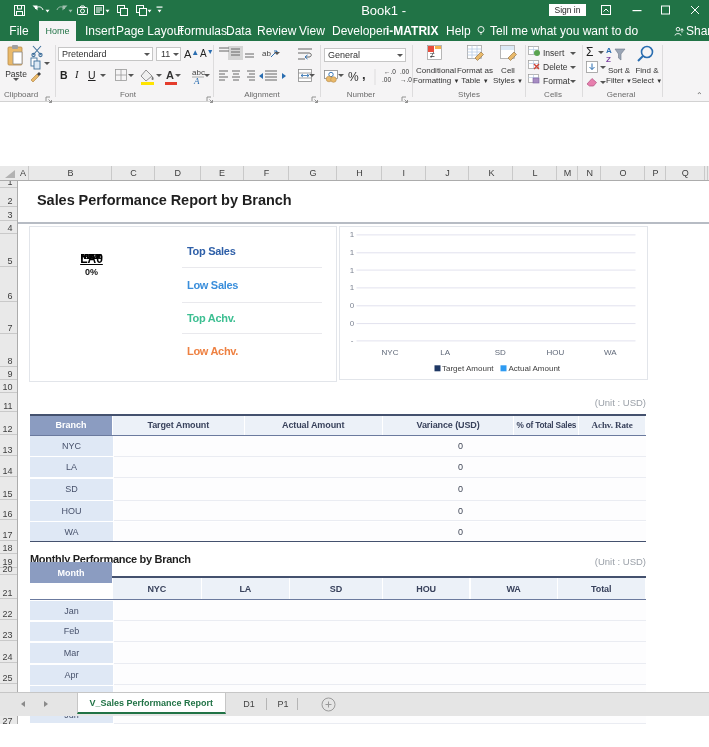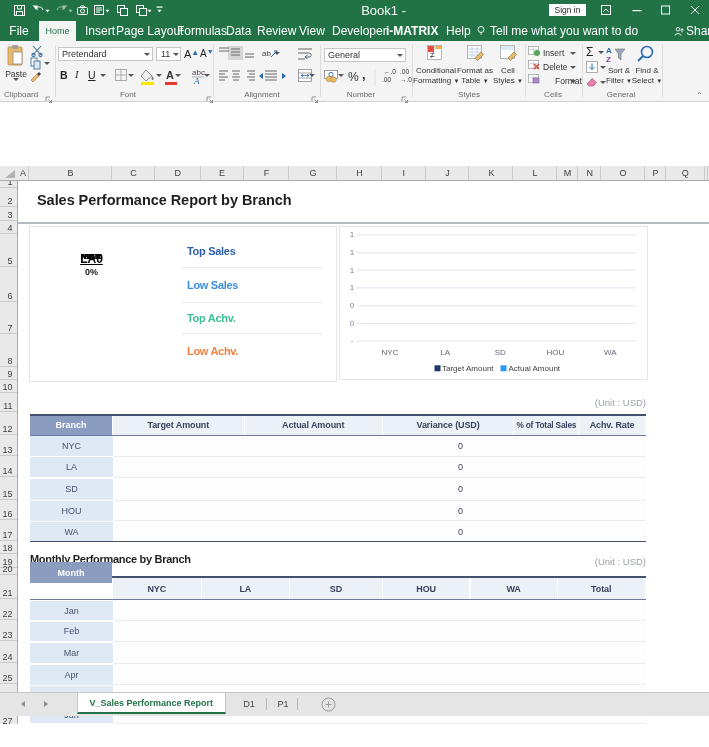--- a/index.html
+++ b/index.html
@@ -318,21 +318,21 @@
         <path d="M7 5 l5 5 M12 5 l-5 5" stroke="#d04437" stroke-width="1.4"></path>
       </g>
       <g transform="translate(0,28)">
         <rect x="1.5" y="1.5" width="10" height="8" fill="#fff" stroke="#999" stroke-width="0.7"></rect>
         <path d="M1.5 4.5 h10 M6.5 1.5 v8" stroke="#b8cce4" stroke-width="0.7"></path>
         <rect x="6" y="5" width="6" height="5" fill="#a78dc2" stroke="#7a5ea0" stroke-width="0.6"></rect>
       </g>
     </svg>
     <div class="rtext" style="left:543px;top:7px;">Insert</div>
     <div class="rtext" style="left:543px;top:21px;">Delete</div>
-    <div class="rtext" style="left:555px;top:35px;">Format</div>
+    <div class="rtext" style="left:543px;top:35px;">Format</div>
     <div class="dd" style="left:570px;top:11px;"></div>
     <div class="dd" style="left:570px;top:25px;"></div>
     <div class="dd" style="left:570px;top:39px;"></div>
 
     <div class="rtext" style="left:586px;top:4px;font-size:12px;color:#222;">Σ</div>
     <div class="dd" style="left:598px;top:10px;"></div>
     <svg width="12" height="12" style="position:absolute;left:586px;top:20px;">
         <rect x="0.5" y="0.5" width="11" height="11" fill="#fff" stroke="#999" stroke-width="0.8"></rect>
         <path d="M6 2.5 v6 M3.5 6 l2.5 2.5 2.5 -2.5" stroke="#2a6db0" fill="none" stroke-width="1"></path>
       </svg>
@@ -470,21 +470,21 @@
 
     <div class="abs" id="t1">
     <div class="abs" style="left:12px;top:233px;width:615.9px;height:1.6px;background:#44516e;"></div>
     <div class="th-dark" style="left:12px;top:234.6px;width:82px;height:19.4px;">Branch</div>
     <div class="th-light" style="left:95px;top:234.6px;width:130.6px;height:19.4px;">Target Amount</div>
     <div class="th-light" style="left:226.6px;top:234.6px;width:137.2px;height:19.4px;">Actual Amount</div>
     <div class="th-light" style="left:364.8px;top:234.6px;width:130.6px;height:19.4px;">Variance (USD)</div>
     <div class="th-light" style="left:496.4px;top:234.6px;width:63.9px;height:19.4px;">
           <span style="font-size:8.3px;letter-spacing:-0.2px;">% of Total Sales</span>
         </div>
-    <div class="th-light" style="left:561.3px;top:234.6px;width:65.6px;height:19px;">Achv. Rate</div>
+    <div class="th-light" style="left:561.3px;top:234.6px;width:65.6px;height:19px;font-family:Liberation Serif, serif;">Achv. Rate</div>
     <div class="abs" style="left:12px;top:254px;width:615.9px;height:0.8px;background:#6b7a9e;"></div>
     <div class="td-r" style="left:96px;top:254.5px;width:531.9px;height:21.1px;"></div>
     <div class="td-b" style="left:12px;top:255.3px;width:83px;height:19.5px;">NYC</div>
     <div class="abs" style="left:402.5px;top:254.5px;width:80px;height:21.1px;display:flex;align-items:center;justify-content:center;font-size:9px;color:#3f4656;">0</div>
     <div class="td-r" style="left:96px;top:275.6px;width:531.9px;height:21.1px;"></div>
     <div class="td-b" style="left:12px;top:276.4px;width:83px;height:19.5px;">LA</div>
     <div class="abs" style="left:402.5px;top:275.6px;width:80px;height:21.1px;display:flex;align-items:center;justify-content:center;font-size:9px;color:#3f4656;">0</div>
     <div class="td-r" style="left:96px;top:296.7px;width:531.9px;height:22.9px;"></div>
     <div class="td-b" style="left:12px;top:297.5px;width:83px;height:21.3px;">SD</div>
     <div class="abs" style="left:402.5px;top:296.7px;width:80px;height:22.9px;display:flex;align-items:center;justify-content:center;font-size:9px;color:#3f4656;">0</div>

